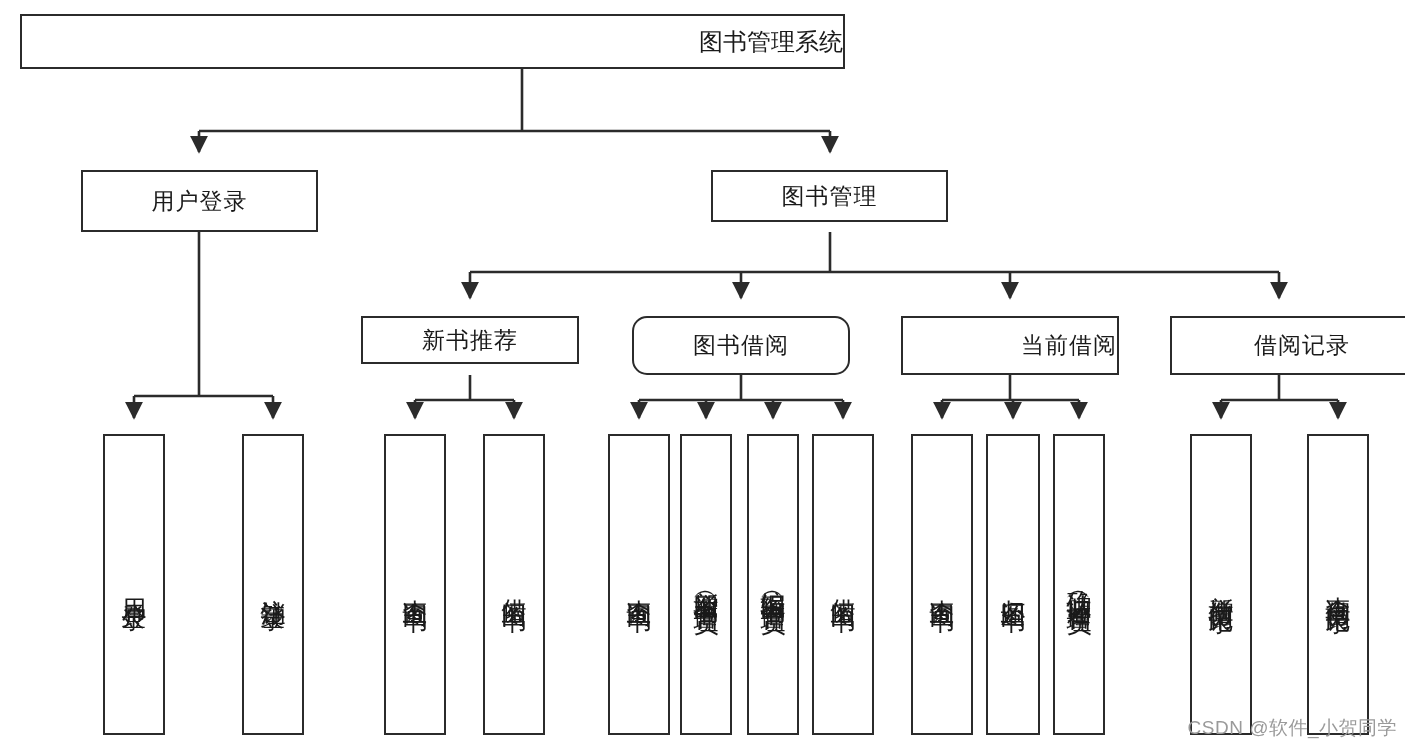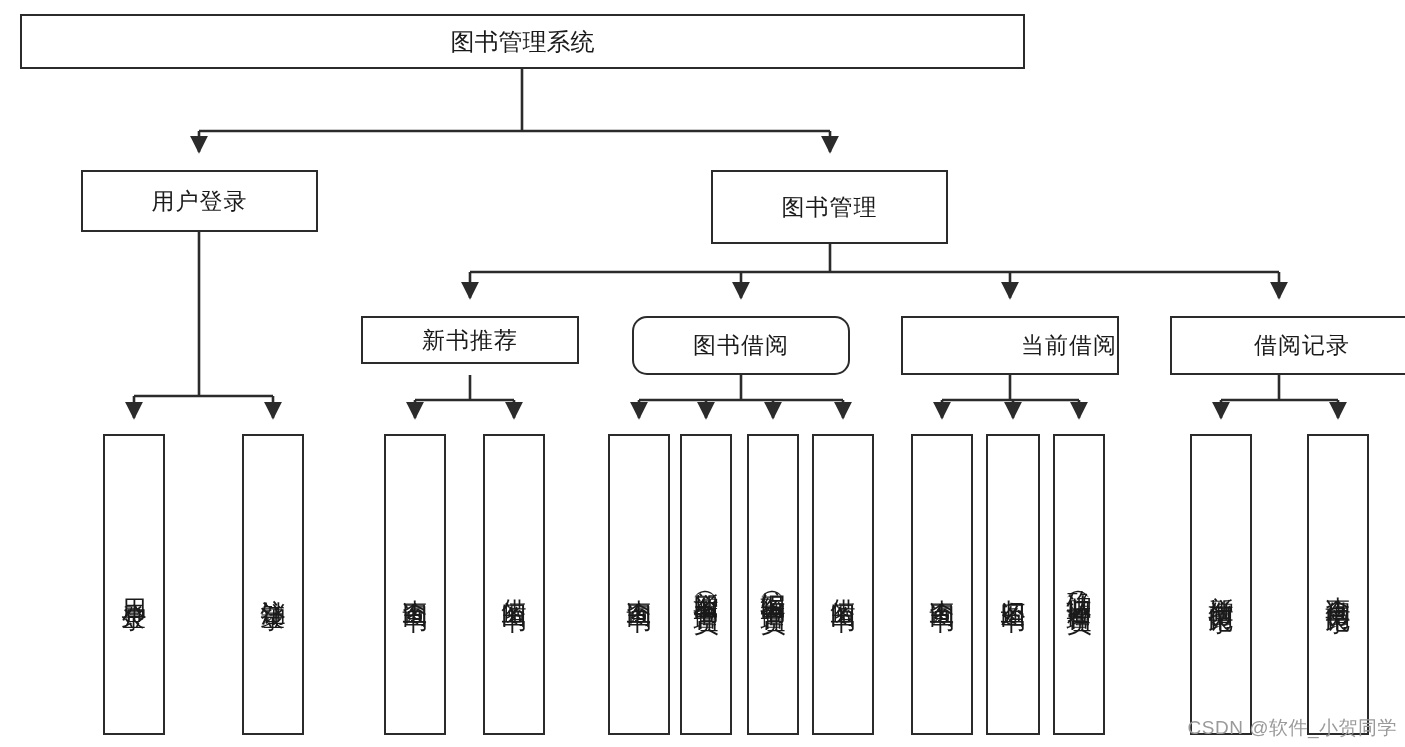--- a/index.html
+++ b/index.html
@@ -120,28 +120,28 @@
       <path d="M 1013 400 L 1013 418" marker-end="url(#arrow)"></path>
       <path d="M 1079 400 L 1079 418" marker-end="url(#arrow)"></path>
 
       <path d="M 1279 375 L 1279 400"></path>
       <path d="M 1221 400 L 1338 400"></path>
       <path d="M 1221 400 L 1221 418" marker-end="url(#arrow)"></path>
       <path d="M 1338 400 L 1338 418" marker-end="url(#arrow)"></path>
     </g>
   </svg>
 
-  <div class="node root" id="node-root" style="left: 20px; top: 14px; width: 1005px; height: 55px;">
+  <div class="node root" id="node-root" style="left: 20px; top: 14px; width: 825px; height: 55px; justify-content: flex-end;">
     <span>图书管理系统</span>
   </div>
 
   <div class="node h" id="node-l2-0" style="left: 81px; top: 170px; width: 237px; height: 62px;">
     <span>用户登录</span>
   </div>
-  <div class="node h" id="node-l2-1" style="left: 711px; top: 170px; width: 237px; height: 74px;">
+  <div class="node h" id="node-l2-1" style="left: 711px; top: 170px; width: 237px; height: 52px;">
     <span>图书管理</span>
   </div>
 
   <div class="node h" id="node-l3-0" style="left: 361px; top: 316px; width: 218px; height: 48px;">
     <span>新书推荐</span>
   </div>
   <div class="node h" id="node-l3-1" style="left: 632px; top: 316px; width: 218px; height: 59px; border-radius: 15px;">
     <span>图书借阅</span>
   </div>
   <div class="node h" id="node-l3-2" style="left: 901px; top: 316px; width: 218px; height: 59px; justify-content: flex-end;">

